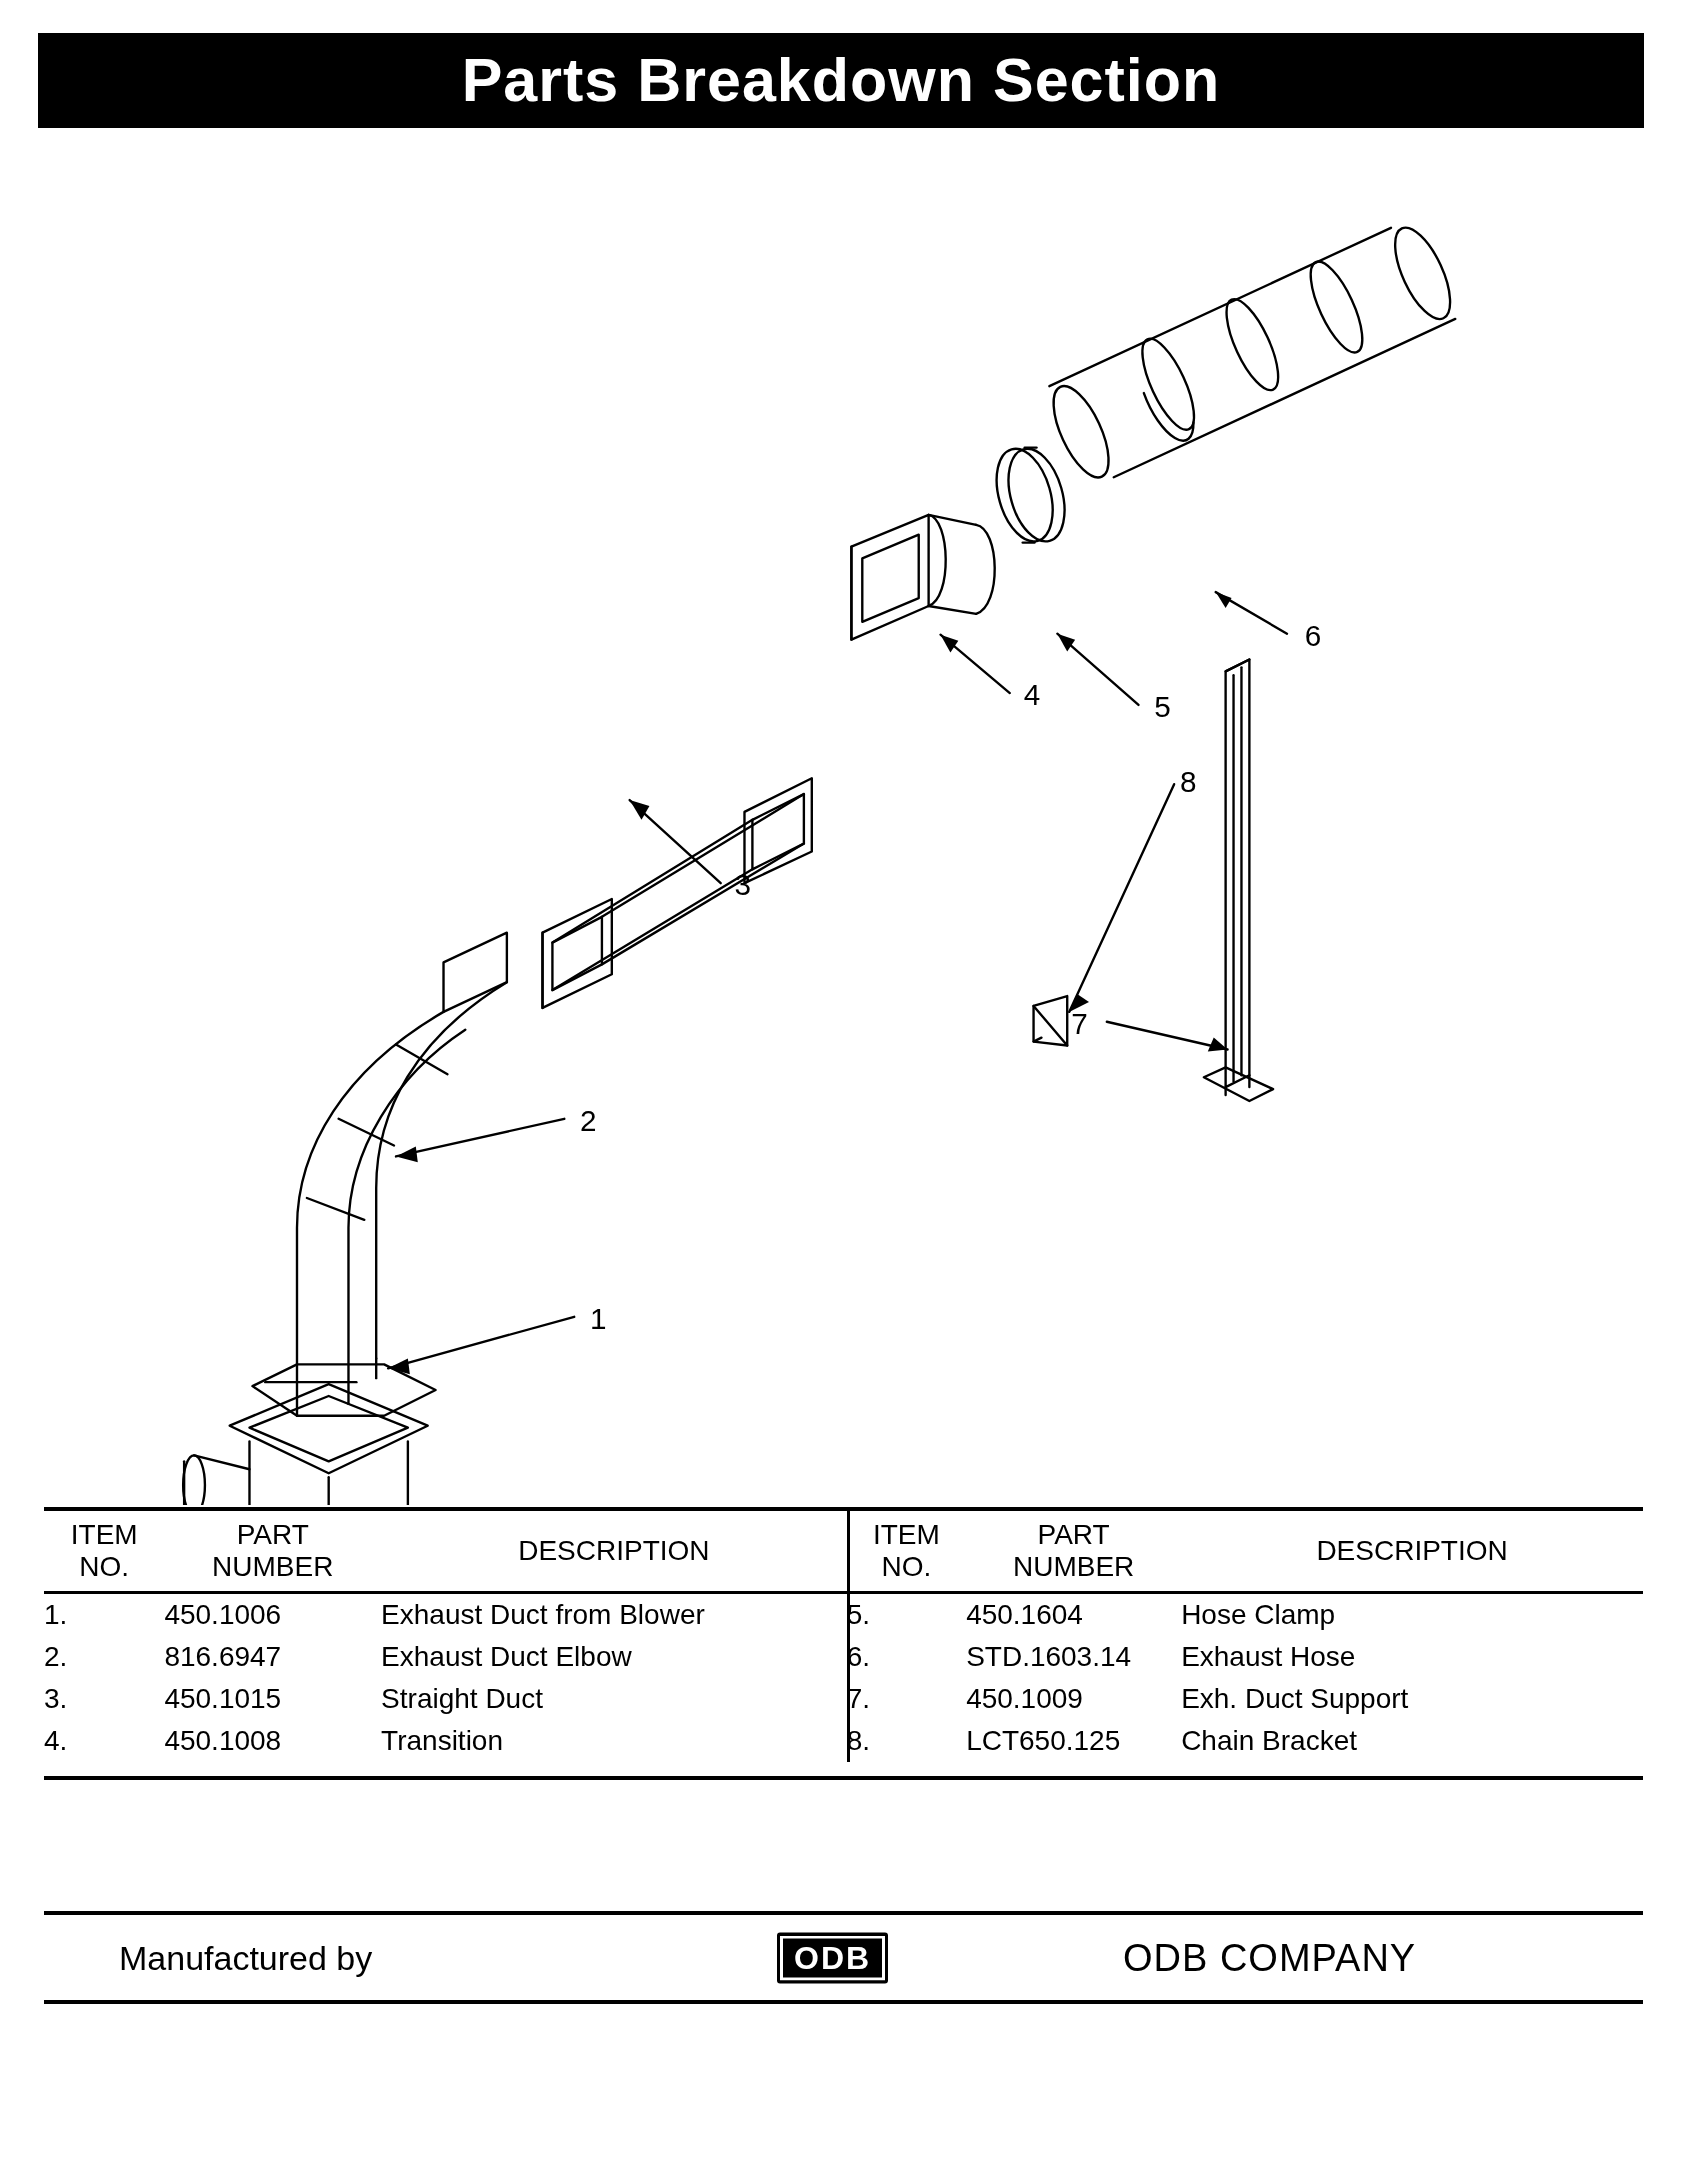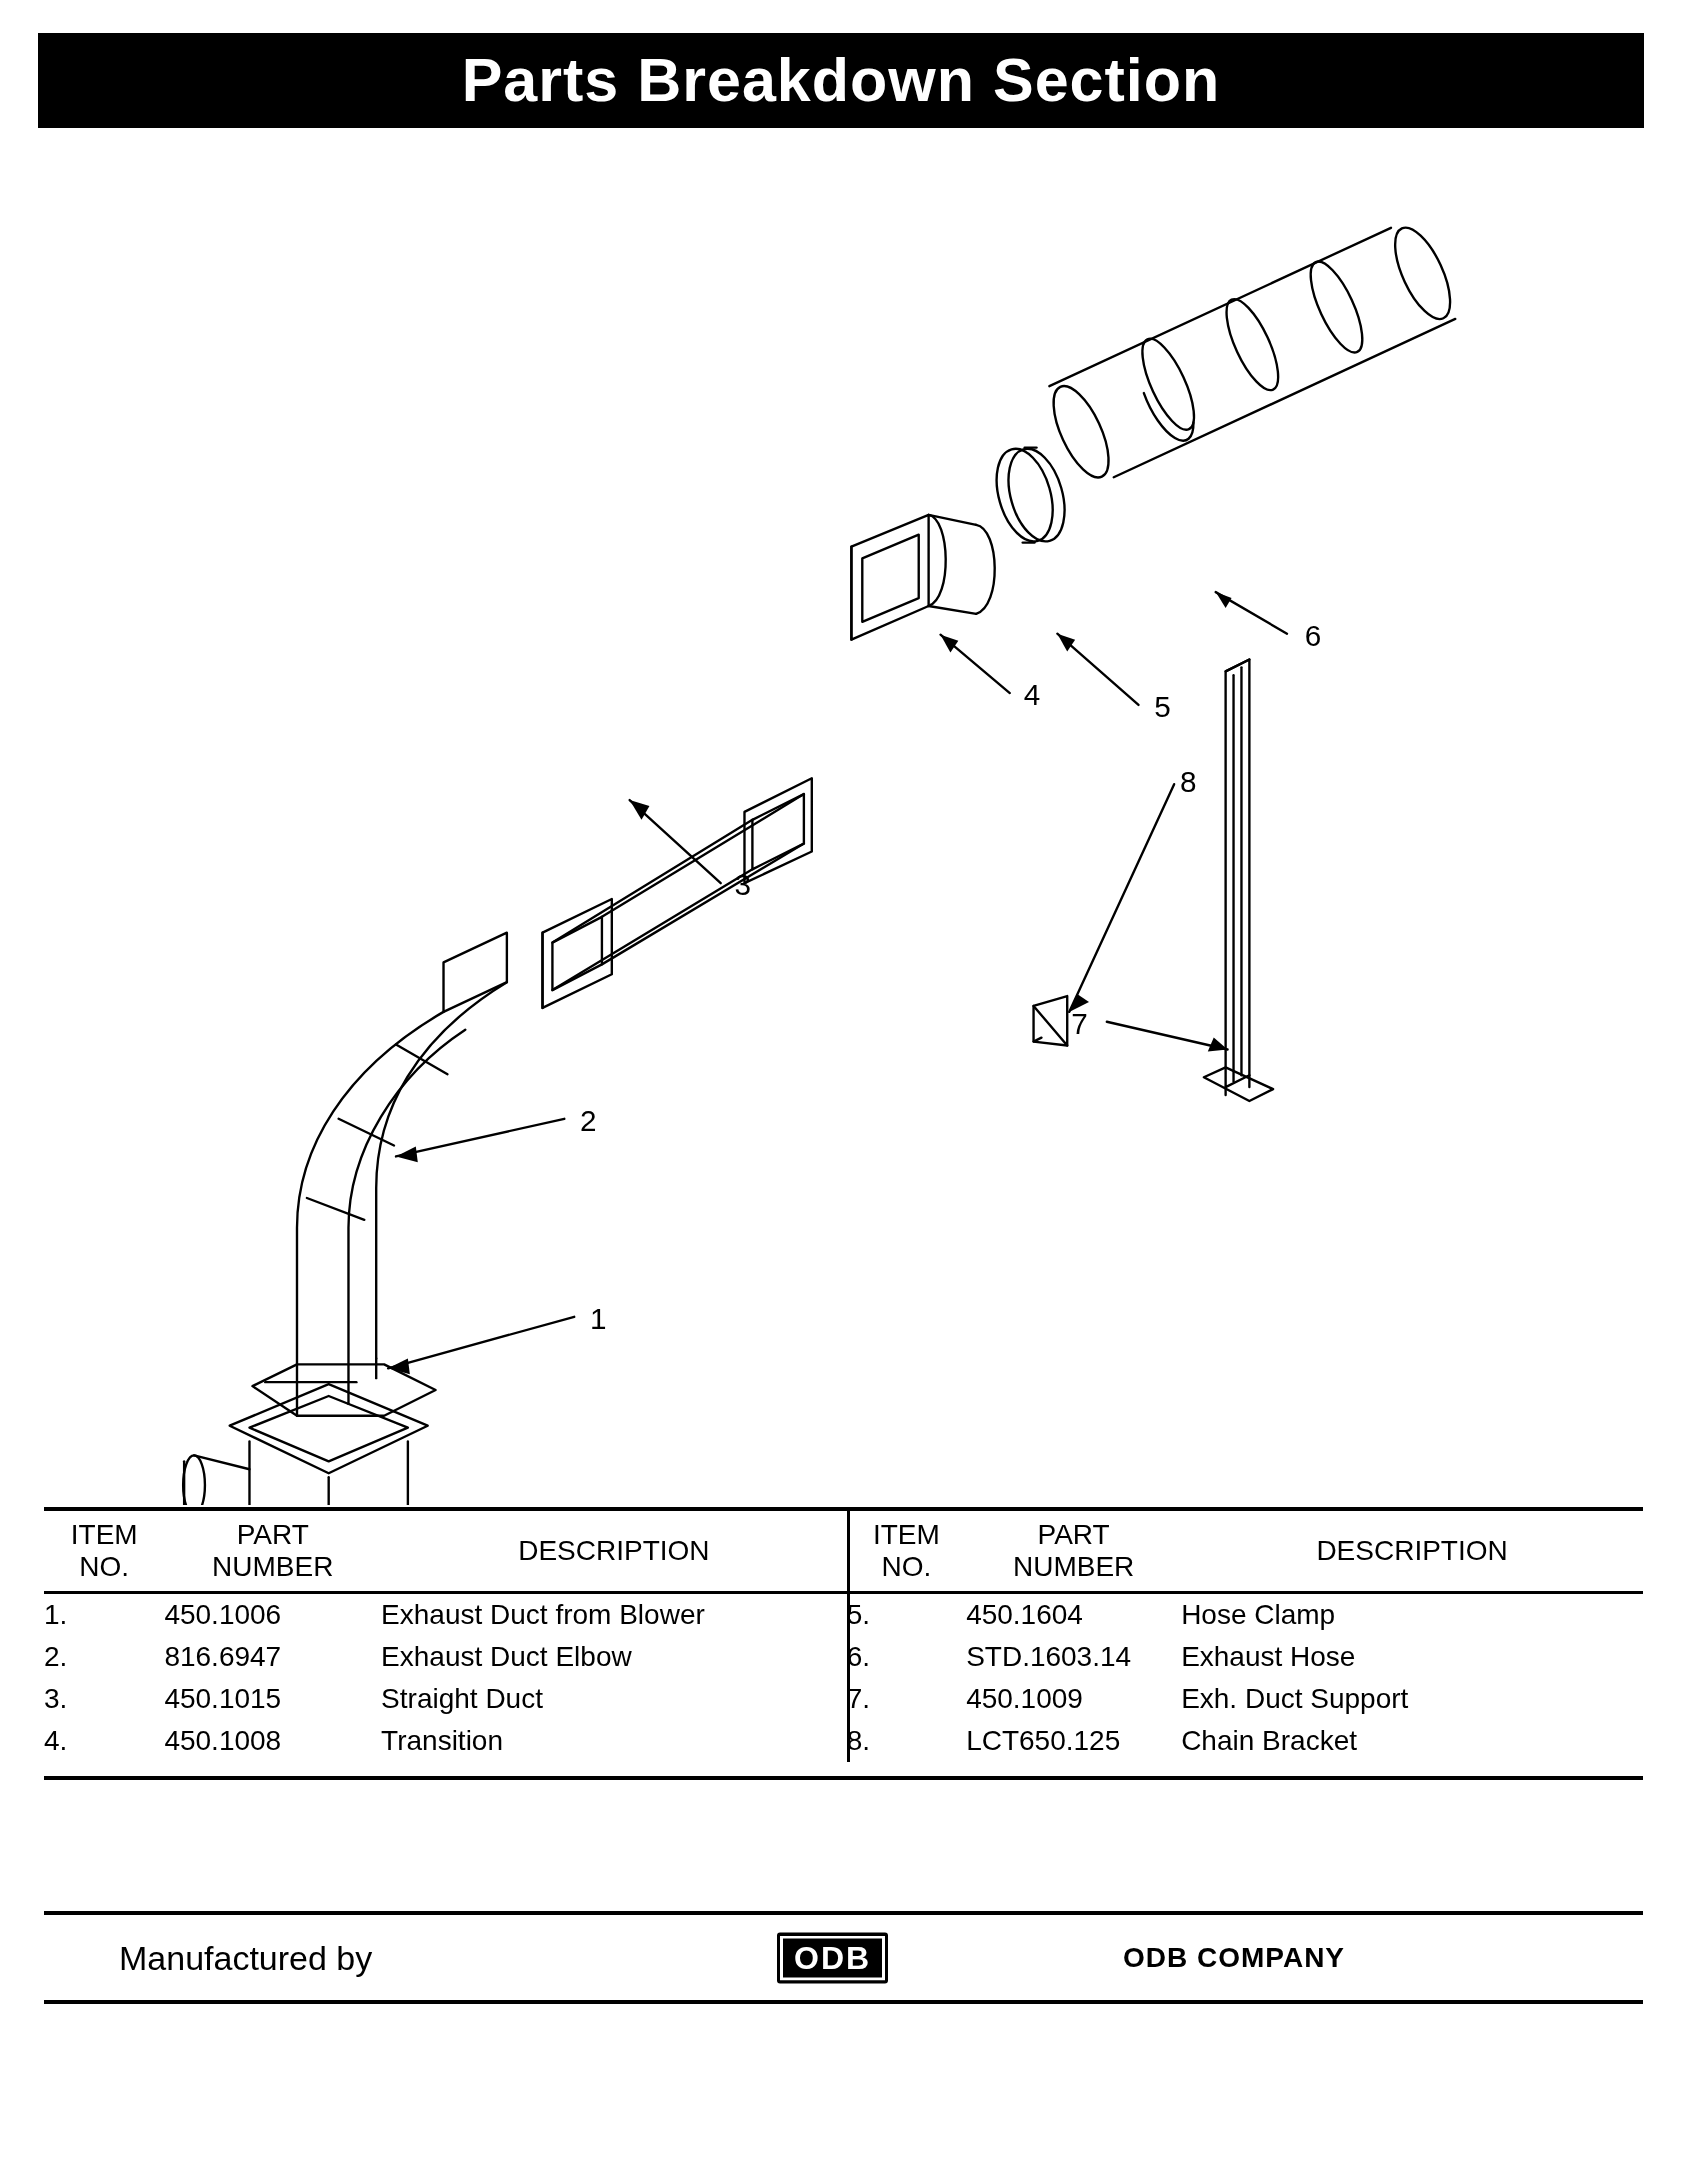--- a/index.html
+++ b/index.html
@@ -179,22 +179,22 @@
   }
   .odb-logo span {
     display: inline-block;
     padding: 2px 4px;
   }
   .company-name {
     position: absolute;
     left: 1079px;
     top: 50%;
     transform: translateY(-50%);
-    font-size: 28px;
-    font-weight: bold;
+    font-size: 38px;
+    font-weight: normal;
     letter-spacing: 1px;
   }
 
   .callout-text {
     font-family: "Liberation Sans", sans-serif;
     font-size: 30px;
     fill: #000;
   }
 </style>
 </head>

